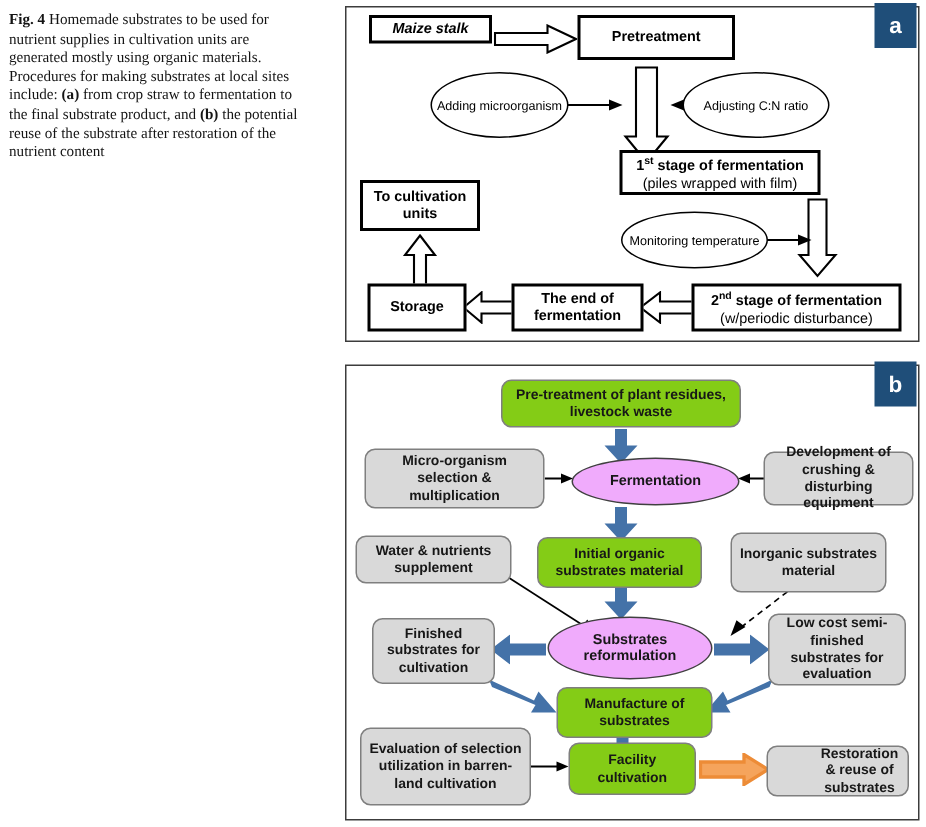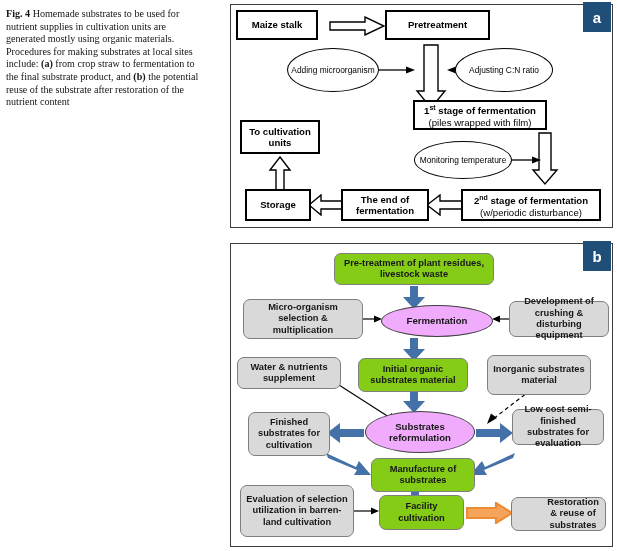--- a/index.html
+++ b/index.html
@@ -140,21 +140,21 @@
 <body>
 
 <div id="caption">
   <b>Fig. 4</b>
   <span>Homemade substrates to be used for nutrient supplies in cultivation units are generated mostly using organic materials. Procedures for making substrates at local sites include: </span><b>(a)</b><span> from crop straw to fermentation to the final substrate product, and </span><b>(b)</b><span> the potential reuse of the substrate after restoration of the nutrient content</span>
 </div>
 
 <div class="panel" id="panel-a"></div>
 <div class="panel-label" id="label-a">a</div>
 
-<div class="boxA" style="left:236px; top:10px; width:82px; height:30px;">
+<div class="boxA" style="left:246px; top:10px; width:82px; height:19px;font-style:italic;">
   <span>Maize stalk</span>
 </div>
 
 <div class="hollow" style="left:329px; top:16px; width:56px; height:20px;">
   <svg width="56" height="20" viewBox="0 0 56 20">
     <polygon points="1,6 36,6 36,1 55,10 36,19 36,14 1,14" fill="#ffffff" stroke="#000000" stroke-width="1.4" stroke-linejoin="miter"></polygon>
   </svg>
 </div>
 
 <div class="boxA" style="left:385px; top:10px; width:105px; height:30px;">
@@ -336,21 +336,21 @@
 <div class="boxB grey" style="left:248px; top:412px; width:82px; height:44px;">
   <span>Finished substrates for cultivation</span>
 </div>
 
 <div class="barrow" style="left:476px; top:423px; width:38px; height:20px;">
   <svg width="38" height="20" viewBox="0 0 38 20">
     <polygon points="0,6 24,6 24,0 37,10 24,20 24,14 0,14" fill="#4472a8"></polygon>
   </svg>
 </div>
 
-<div class="boxB grey" style="left:512px; top:409px; width:92px; height:36px;">
+<div class="boxB grey" style="left:512px; top:409px; width:92px; height:48px;">
   <span>Low cost semi-finished substrates for evaluation</span>
 </div>
 
 <div class="barrow" style="left:324px; top:450px; width:50px; height:30px;">
   <svg width="50" height="30" viewBox="0 0 50 30">
     <polygon points="2,3 32,17 35,11 47,25 30,25 33,20 4,8" fill="#4472a8"></polygon>
   </svg>
 </div>
 
 <div class="barrow" style="left:468px; top:450px; width:50px; height:30px;">

